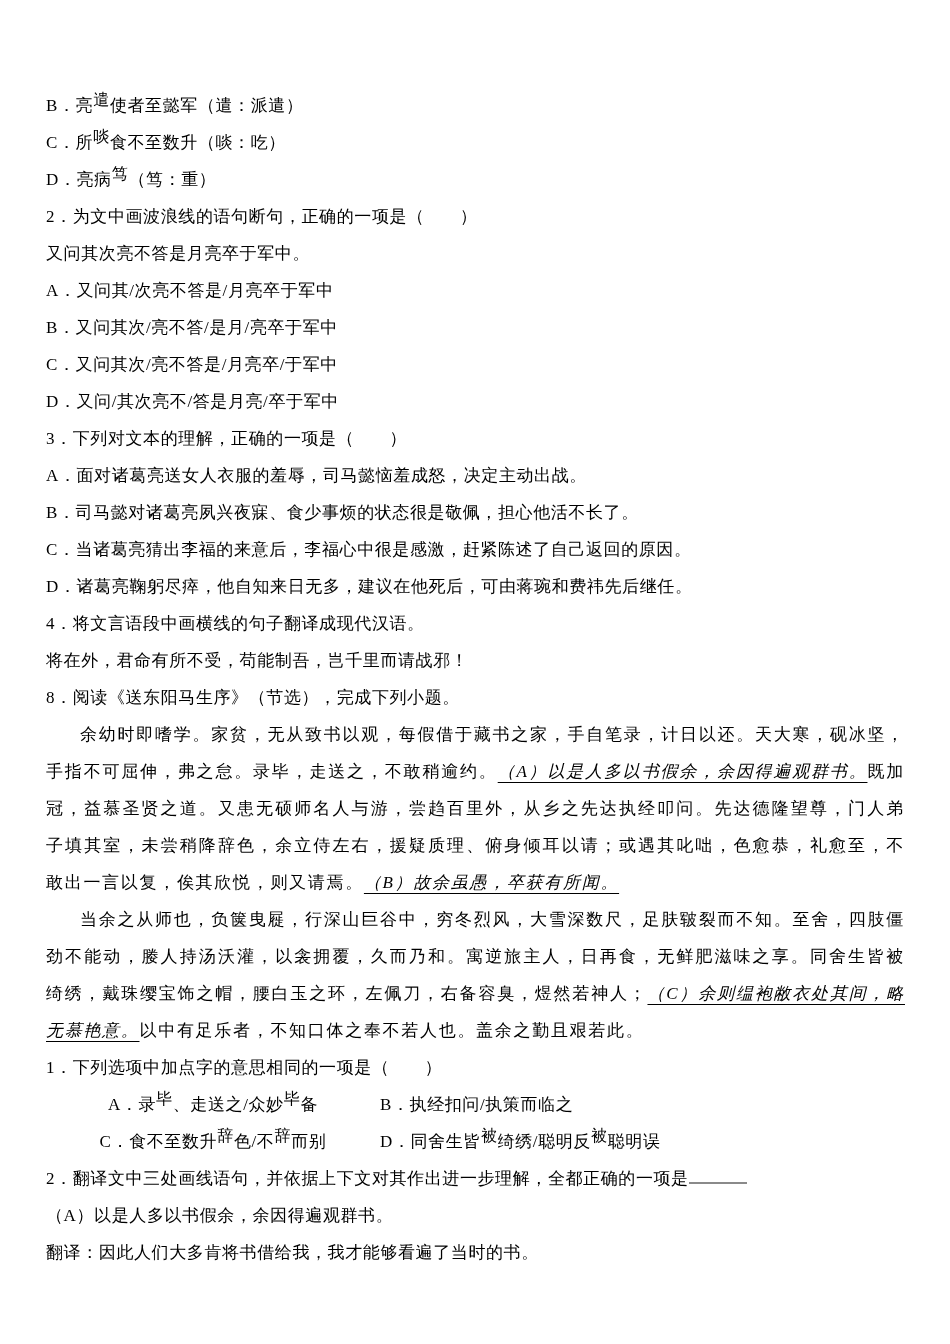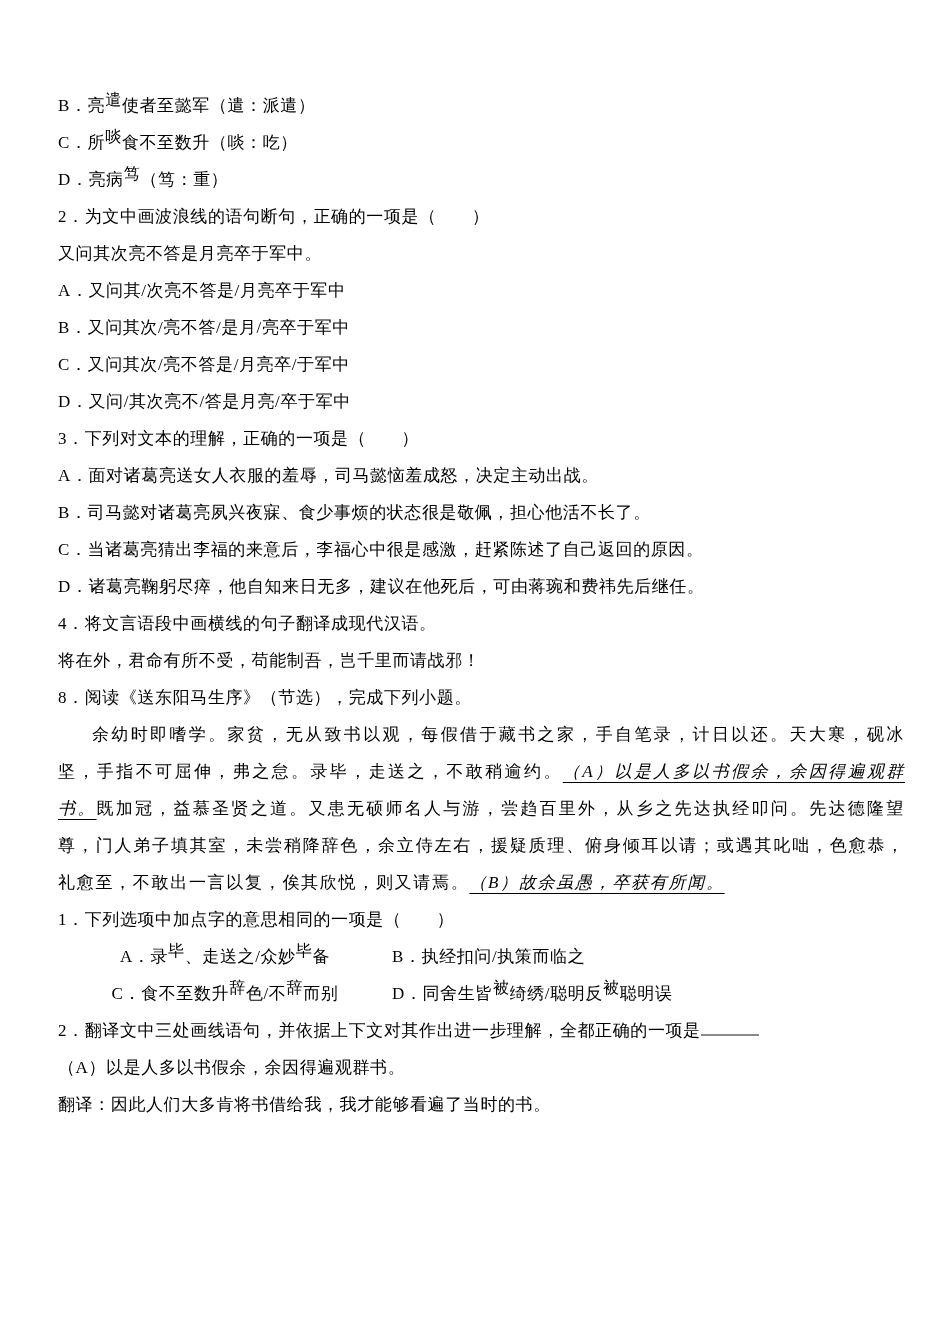--- a/index.html
+++ b/index.html
@@ -11,21 +11,21 @@
     width: 950px;
     height: 1344px;
     font-family: "Liberation Serif", "DejaVu Serif", serif;
     color: #000000;
     overflow: hidden;
   }
   .page {
     box-sizing: border-box;
     width: 950px;
     height: 1344px;
-    padding: 87px 45px 0 58px;
+    padding: 87px 45px 0 46px;
     background: #ffffff;
   }
   .line {
     font-size: 17px;
     line-height: 37px;
     letter-spacing: 0.6px;
     white-space: normal;
   }
   
   .para {
@@ -76,20 +76,21 @@
     <div class="line option"><span>D．又问/其次亮不/答是月亮/卒于军中</span></div>
     <div class="line stem"><span>3．下列对文本的理解，正确的一项是（　　）</span></div>
     <div class="line option"><span>A．面对诸葛亮送女人衣服的羞辱，司马懿恼羞成怒，决定主动出战。</span></div>
     <div class="line option"><span>B．司马懿对诸葛亮夙兴夜寐、食少事烦的状态很是敬佩，担心他活不长了。</span></div>
     <div class="line option"><span>C．当诸葛亮猜出李福的来意后，李福心中很是感激，赶紧陈述了自己返回的原因。</span></div>
     <div class="line option"><span>D．诸葛亮鞠躬尽瘁，他自知来日无多，建议在他死后，可由蒋琬和费祎先后继任。</span></div>
     <div class="line stem"><span>4．将文言语段中画横线的句子翻译成现代汉语。</span></div>
     <div class="line plain"><span>将在外，君命有所不受，苟能制吾，岂千里而请战邪！</span></div>
     <div class="line stem"><span>8．阅读《送东阳马生序》（节选），完成下列小题。</span></div>
     <div class="line para"><span>余幼时即嗜学。家贫，无从致书以观，每假借于藏书之家，手自笔录，计日以还。天大寒，砚冰坚，手指不可屈伸，弗之怠。录毕，走送之，不敢稍逾约。</span><span class="u-passage">（A）以是人多以书假余，余因得遍观群书。</span><span>既加冠，益慕圣贤之道。又患无硕师名人与游，尝趋百里外，从乡之先达执经叩问。先达德隆望尊，门人弟子填其室，未尝稍降辞色，余立侍左右，援疑质理、俯身倾耳以请；或遇其叱咄，色愈恭，礼愈至，不敢出一言以复，俟其欣悦，则又请焉。</span><span class="u-passage">（B）故余虽愚，卒获有所闻。</span></div>
+    <div class="line para"><span>当余之从师也，负箧曳屣，行深山巨谷中，穷冬烈风，大雪深数尺，足肤皲裂而不知。至舍，四肢僵劲不能动，媵人持汤沃灌，以衾拥覆，久而乃和。寓逆旅主人，日再食，无鲜肥滋味之享。同舍生皆被绮绣，戴珠缨宝饰之帽，腰白玉之环，左佩刀，右备容臭，煜然若神人；</span><span class="u-passage">（C）余则缊袍敝衣处其间，略无慕艳意。</span><span>以中有足乐者，不知口体之奉不若人也。盖余之勤且艰若此。</span></div>
     <div class="line stem"><span>1．下列选项中加点字的意思相同的一项是（　　）</span></div>
     <div class="line cols">
       <span class="col-left"><span>A．录</span><span class="sup">毕</span><span>、走送之/众妙</span><span class="sup">毕</span><span>备</span></span>
       <span class="col-right"><span>B．执经扣问/执策而临之</span></span>
     </div>
     <div class="line cols">
       <span class="col-left"><span>C．食不至数升</span><span class="sup">辞</span><span>色/不</span><span class="sup">辞</span><span>而别</span></span>
       <span class="col-right"><span>D．同舍生皆</span><span class="sup">被</span><span>绮绣/聪明反</span><span class="sup">被</span><span>聪明误</span></span>
     </div>
     <div class="line stem"><span>2．翻译文中三处画线语句，并依据上下文对其作出进一步理解，全都正确的一项是</span><span class="blank"></span></div>

